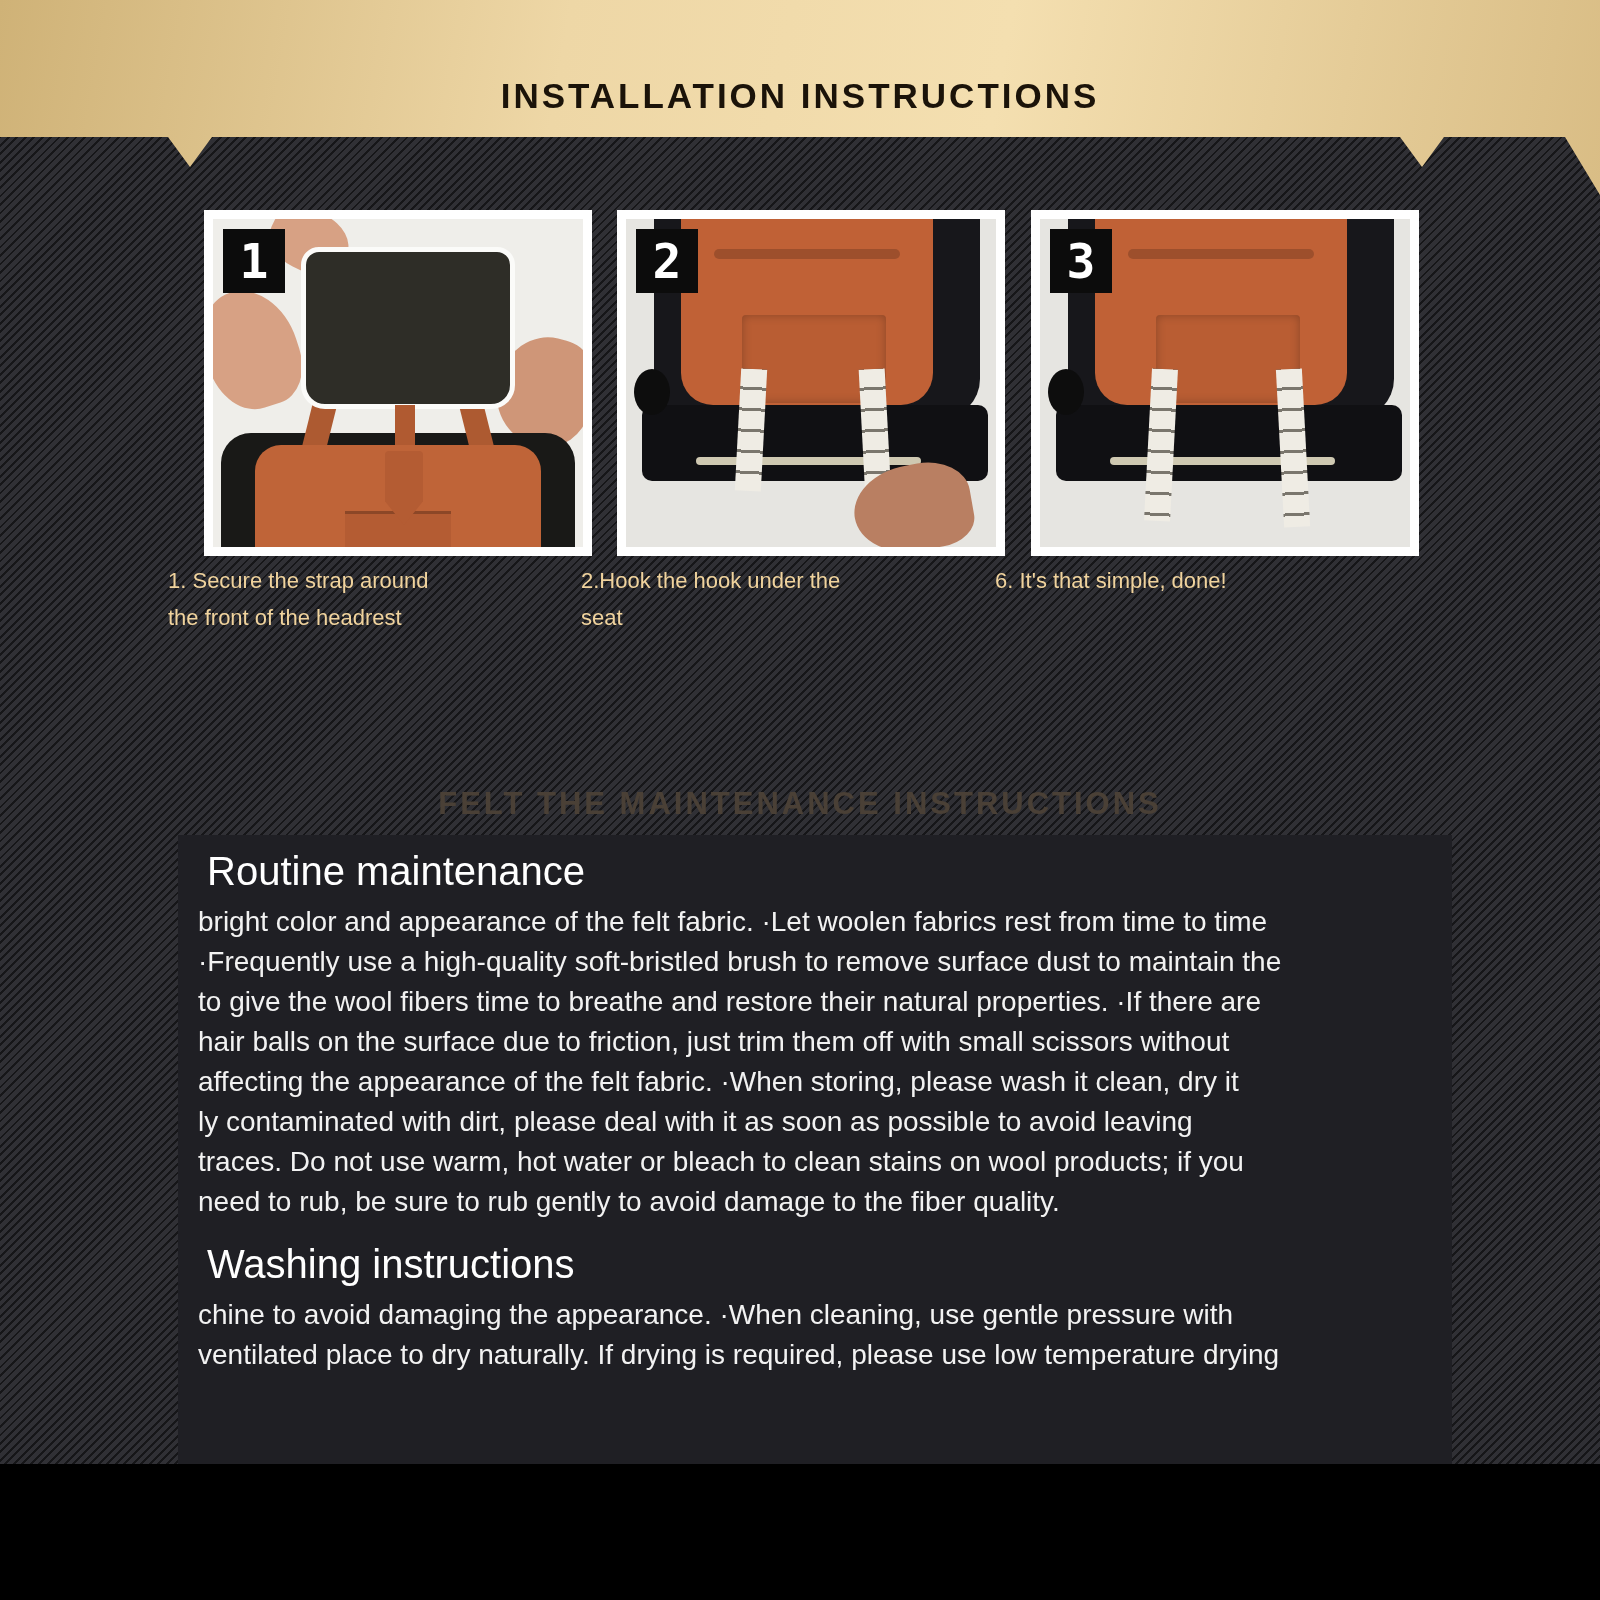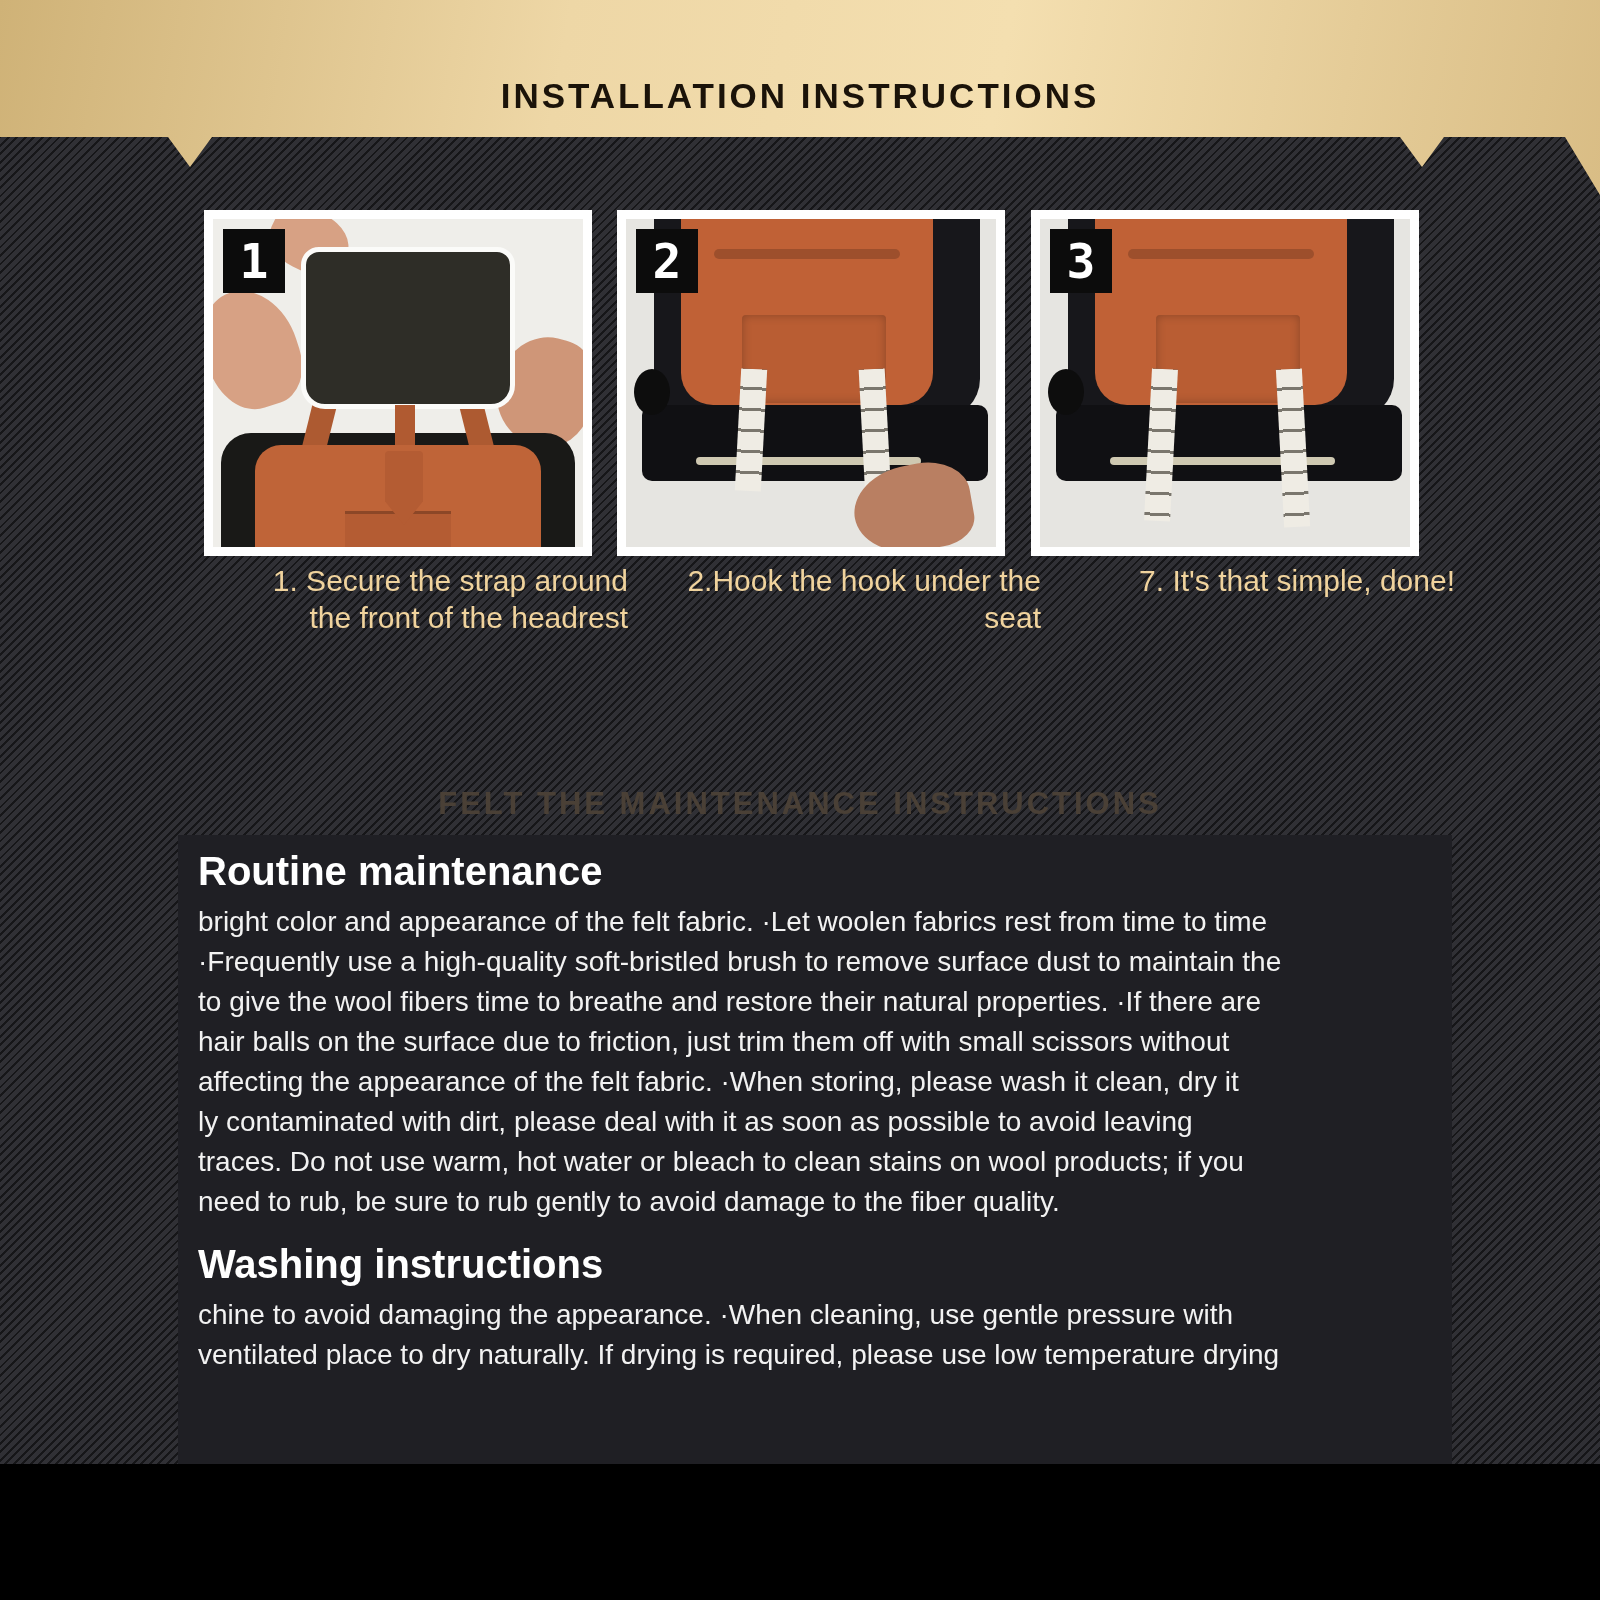--- a/index.html
+++ b/index.html
@@ -53,35 +53,35 @@
   .p2-bar{position:absolute;left:70px;top:238px;width:225px;height:8px;background:#cfc9b2;border-radius:4px;}
   .p2-strap{position:absolute;width:26px;background-image:repeating-linear-gradient(#efece4 0 18px,#7a766d 18px 21px);z-index:5;}
   .p2-strap.sl{left:112px;top:150px;height:122px;transform:rotate(3deg);}
   .p2-strap.sr{left:236px;top:150px;height:128px;transform:rotate(-3deg);}
   .p2-knob{position:absolute;left:8px;top:150px;width:36px;height:46px;background:#0d0d0d;border-radius:50%;}
   .p2-hand{position:absolute;left:228px;top:246px;width:118px;height:86px;background:#b97f62;border-radius:50% 40% 30% 50%;transform:rotate(-10deg);z-index:6;}
   .p3-strap.sl{left:108px;top:150px;height:152px;}
   .p3-strap.sr{left:240px;top:150px;height:158px;}
   
   .caption{
-    position:absolute;top:562px;width:460px;text-align:right;
-    color:#f0d39d;font-size:30px;line-height:37px;
+    position:absolute;top:562px;width:460px;text-align:left;
+    color:#f0d39d;font-size:22px;line-height:37px;
   }
   
   .watermark{
     position:absolute;left:0;top:786px;width:1600px;text-align:center;
     color:#4a4036;font-size:31px;letter-spacing:3px;font-weight:600;
   }
   
   .panel{
     position:absolute;left:178px;top:835px;width:1274px;height:765px;
     background:#1f1f24;box-sizing:border-box;padding:14px 12px 0 20px;color:#f2f2f2;
   }
   .panel h2{
-    margin:0 0 8px 0;font-size:40px;font-weight:700;color:#ffffff;letter-spacing:0;
+    margin:0 0 8px 9px;font-size:40px;font-weight:400;color:#ffffff;letter-spacing:0;
   }
   .panel h2.washing{margin-top:20px;}
   .bodyline{font-size:28px;line-height:40px;white-space:nowrap;}
 </style>
 </head>
 <body>
 
 <div class="stage">
 
   <div class="gold-band"></div>
@@ -143,21 +143,21 @@
 
   <div class="caption" style="left:168px">
     <div>1. Secure the strap around</div>
     <div>the front of the headrest</div>
   </div>
   <div class="caption" style="left:581px">
     <div>2.Hook the hook under the</div>
     <div>seat</div>
   </div>
   <div class="caption" style="left:995px">
-    <div>7. It's that simple, done!</div>
+    <div>6. It's that simple, done!</div>
   </div>
 
   <div class="watermark">FELT THE MAINTENANCE INSTRUCTIONS</div>
 
   <div class="panel">
     <h2>Routine maintenance</h2>
     <div class="bodyline">bright color and appearance of the felt fabric. ·Let woolen fabrics rest from time to time</div>
     <div class="bodyline">·Frequently use a high-quality soft-bristled brush to remove surface dust to maintain the</div>
     <div class="bodyline">to give the wool fibers time to breathe and restore their natural properties. ·If there are</div>
     <div class="bodyline">hair balls on the surface due to friction, just trim them off with small scissors without</div>

